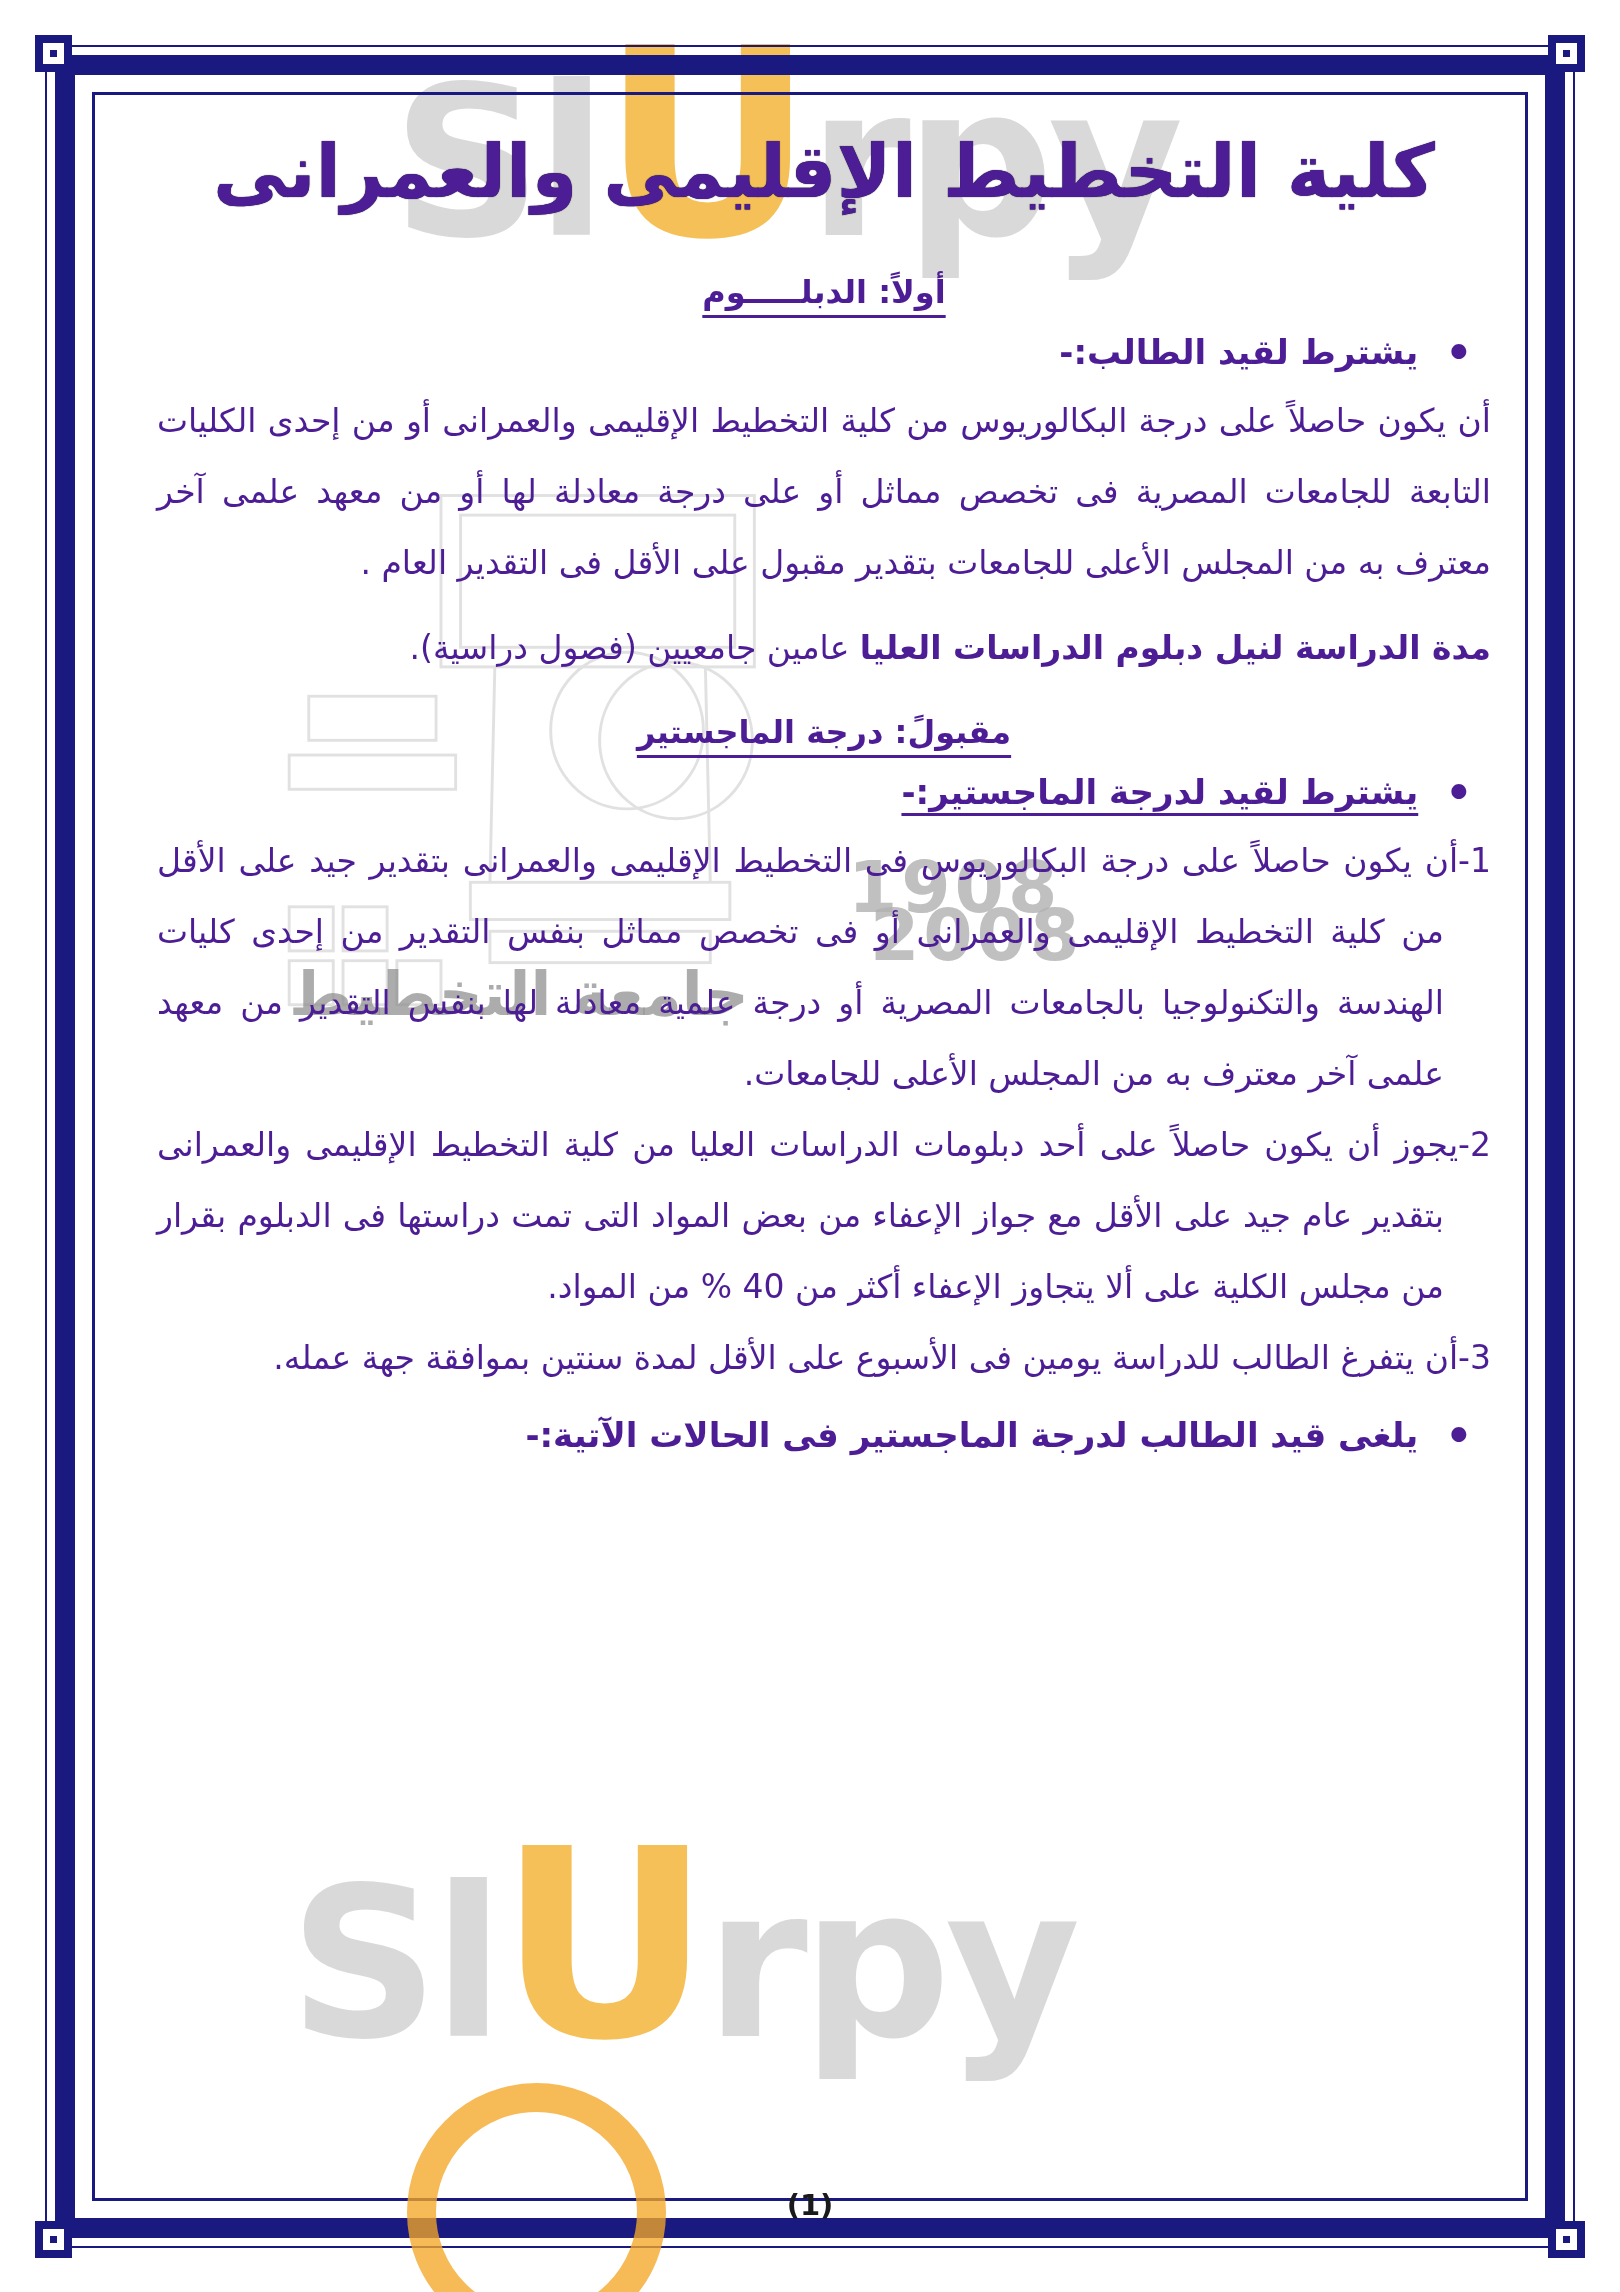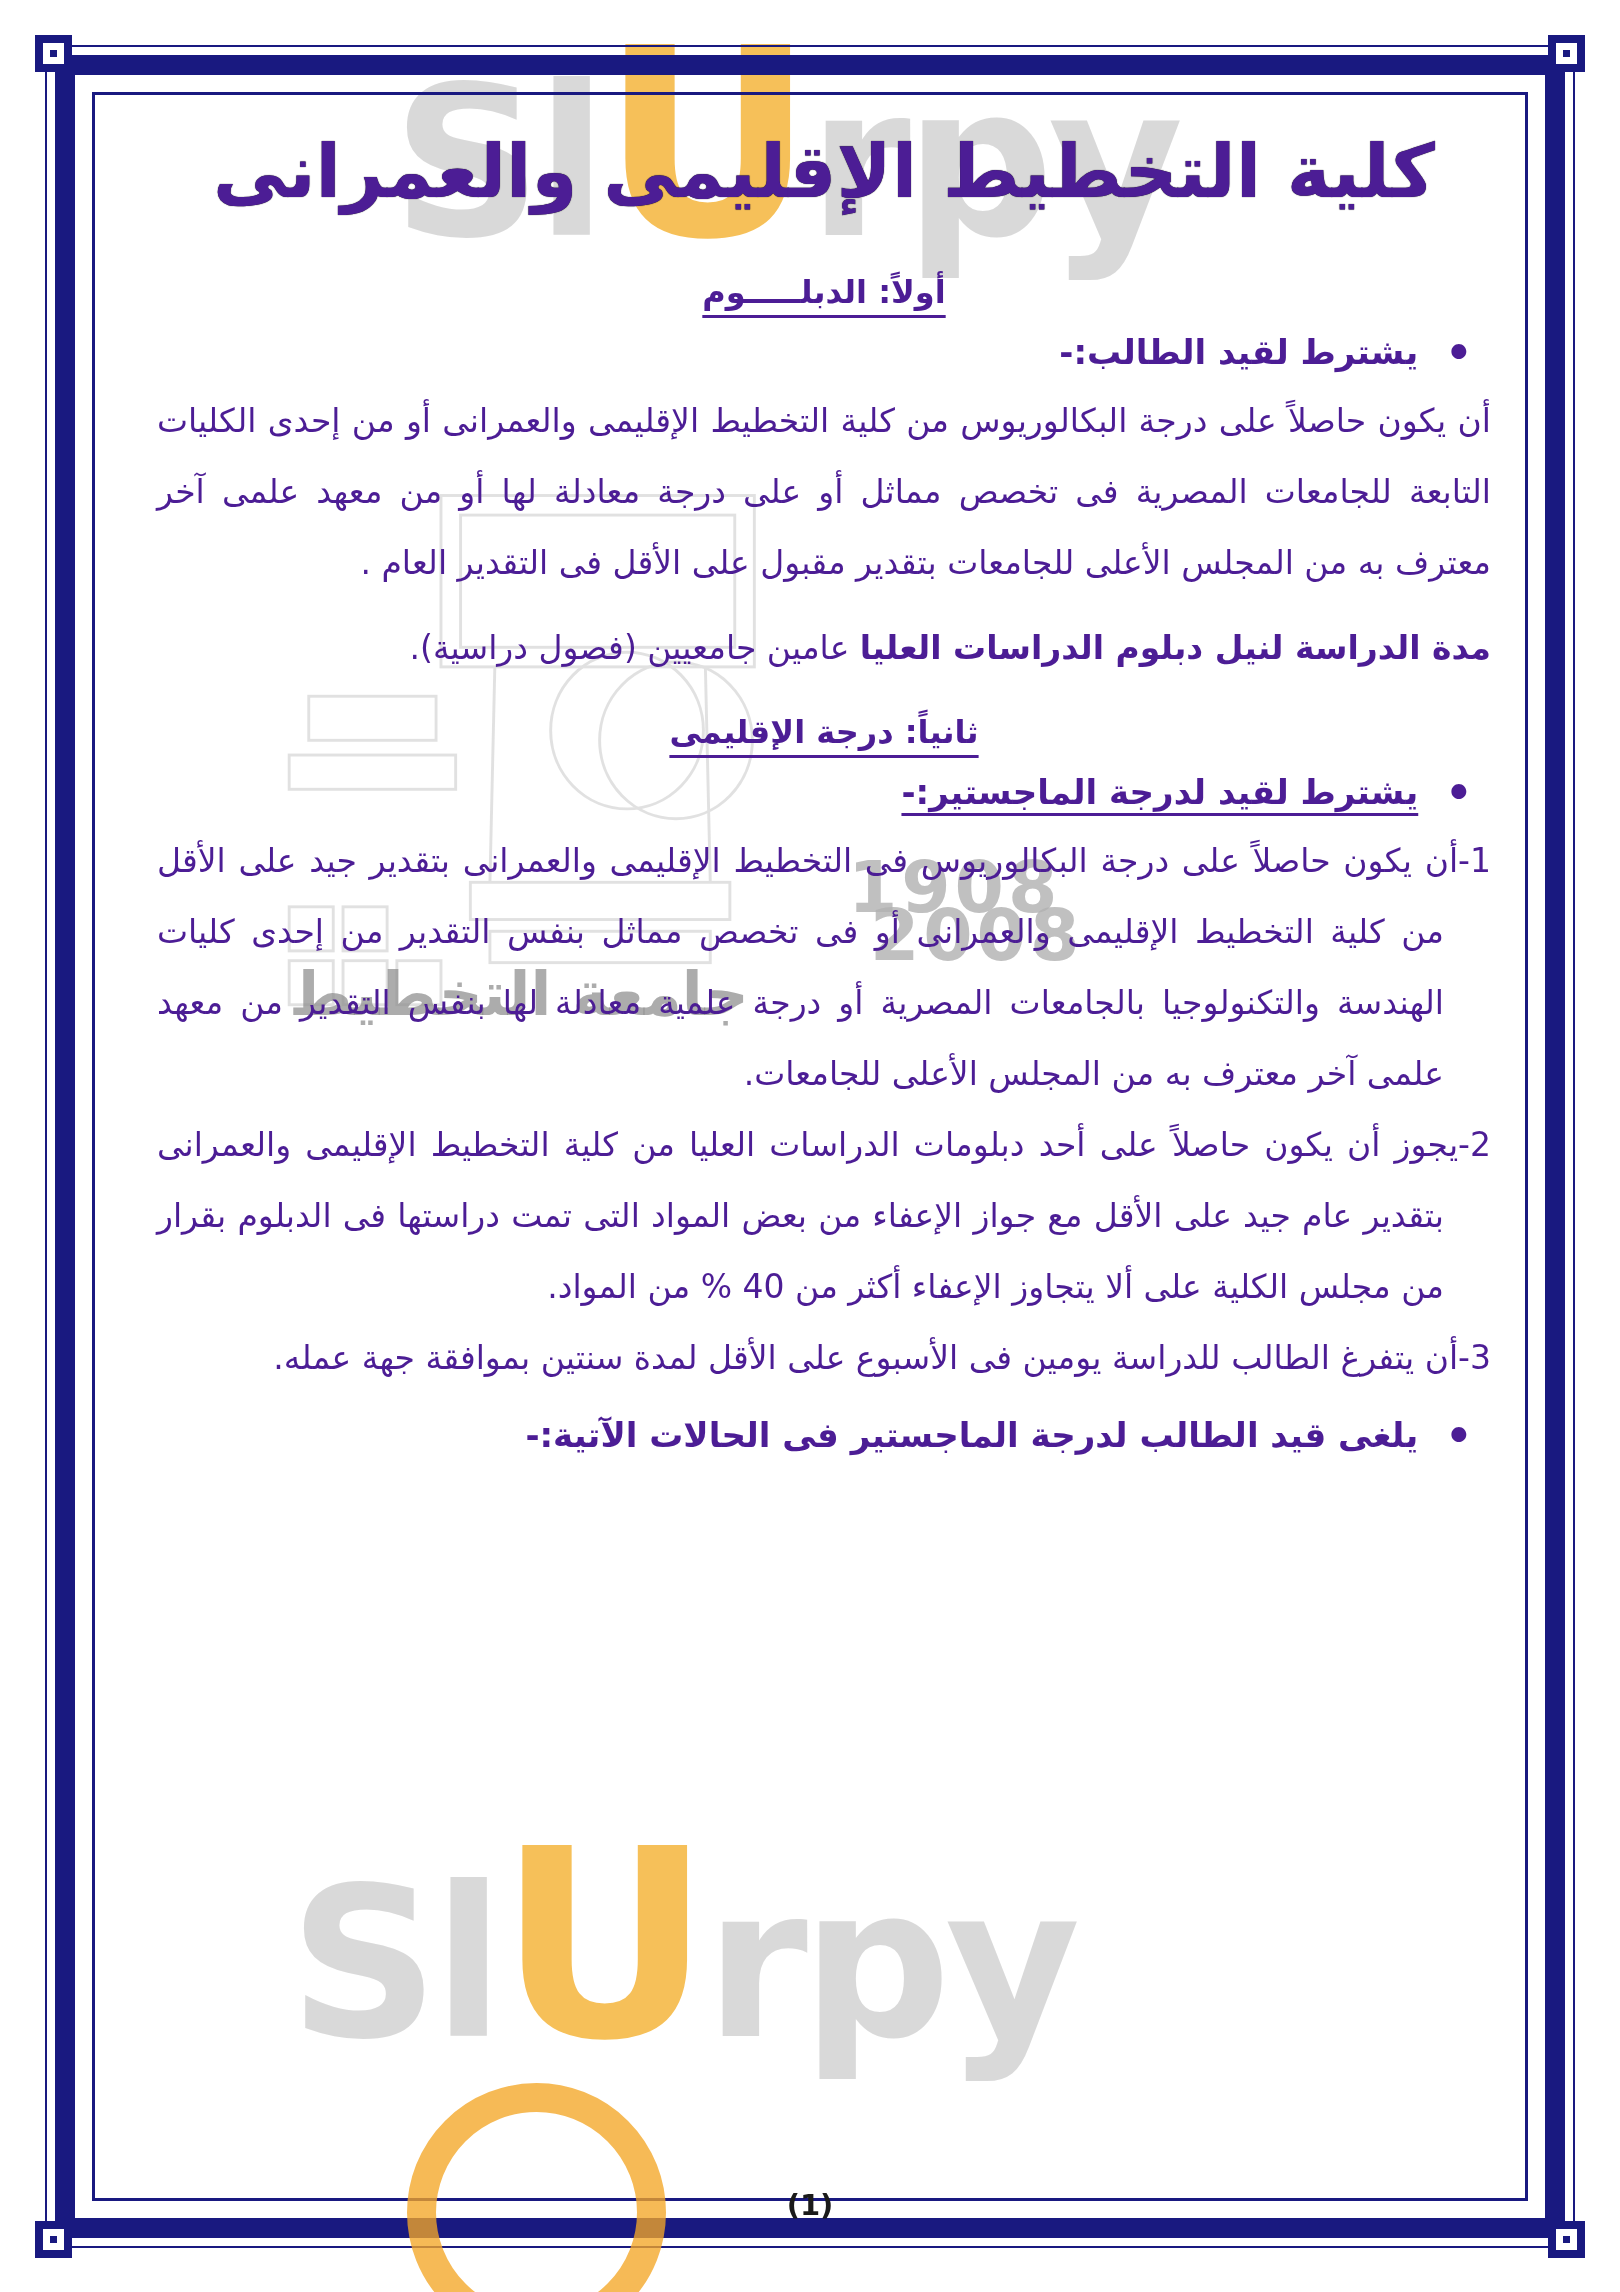--- a/index.html
+++ b/index.html
@@ -220,21 +220,21 @@
 
     <div class="bullet-line">
       <span class="bullet">•</span>
       <span class="label">يشترط لقيد الطالب:-</span>
     </div>
 
     <p class="body-text">أن يكون حاصلاً على درجة البكالوريوس من كلية التخطيط الإقليمى والعمرانى أو من إحدى الكليات التابعة للجامعات المصرية فى تخصص مماثل أو على درجة معادلة لها أو من معهد علمى آخر معترف به من المجلس الأعلى للجامعات بتقدير مقبول على الأقل فى التقدير العام .</p>
 
     <p class="body-text duration"><b>مدة الدراسة لنيل دبلوم الدراسات العليا</b><span> عامين جامعيين (فصول دراسية).</span></p>
 
-    <h2 class="sec-heading second">ثانياً: درجة الإقليمى</h2>
+    <h2 class="sec-heading second">مقبولً: درجة الماجستير</h2>
 
     <div class="bullet-line">
       <span class="bullet">•</span>
       <span class="label underline">يشترط لقيد لدرجة الماجستير:-</span>
     </div>
 
     <p class="numbered">1-أن يكون حاصلاً على درجة البكالوريوس فى التخطيط الإقليمى والعمرانى بتقدير جيد على الأقل من كلية التخطيط الإقليمى والعمرانى أو فى تخصص مماثل بنفس التقدير من إحدى كليات الهندسة والتكنولوجيا بالجامعات المصرية أو درجة علمية معادلة لها بنفس التقدير من معهد علمى آخر معترف به من المجلس الأعلى للجامعات.</p>
     <p class="numbered">2-يجوز أن يكون حاصلاً على أحد دبلومات الدراسات العليا من كلية التخطيط الإقليمى والعمرانى بتقدير عام جيد على الأقل مع جواز الإعفاء من بعض المواد التى تمت دراستها فى الدبلوم بقرار من مجلس الكلية على ألا يتجاوز الإعفاء أكثر من 40 % من المواد.</p>
     <p class="numbered">3-أن يتفرغ الطالب للدراسة يومين فى الأسبوع على الأقل لمدة سنتين بموافقة جهة عمله.</p>
 

